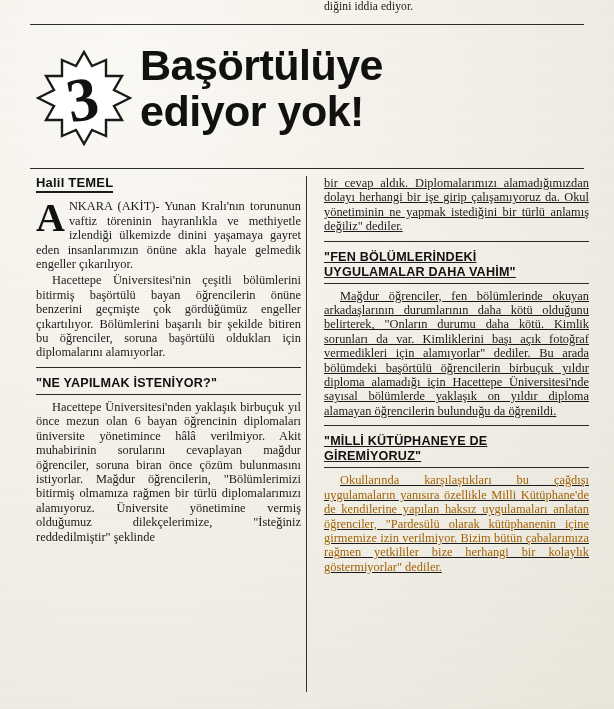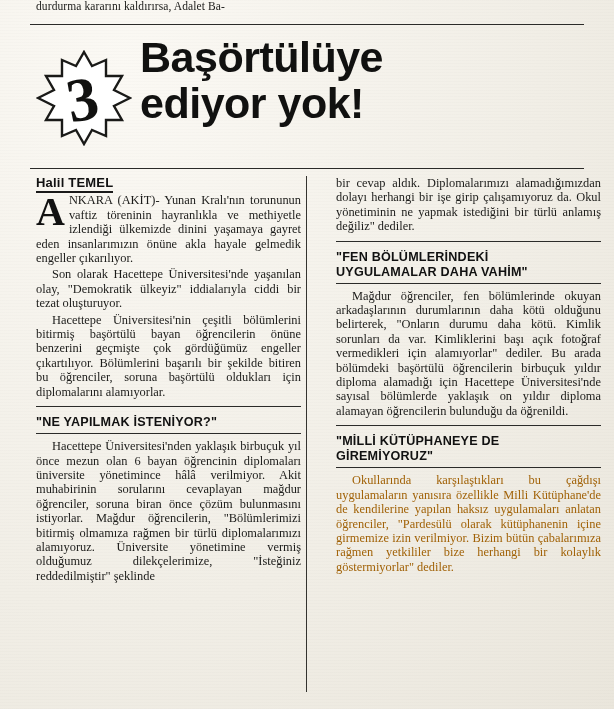--- a/index.html
+++ b/index.html
@@ -60,21 +60,21 @@
   }
   .three-badge {
     position: absolute;
     left: 6px; top: 16px;
     width: 96px; height: 96px;
   }
   .three-badge svg { display: block; }
 
   .headline {
     position: absolute;
-    left: 110px; top: 0; right: 0;
+    left: 110px; top: 8px; right: 0;
     font-family: "Liberation Sans", sans-serif;
     font-weight: bold;
     font-size: 43px;
     line-height: 46px;
     letter-spacing: -0.5px;
     color: #111110;
   }
 
   .hrule.below-headline { top: 168px; }
 
@@ -82,40 +82,41 @@
   .col {
     position: absolute;
     top: 176px;
     width: 265px;
     font-size: 12.4px;
     line-height: 14.4px;
     text-align: justify;
     color: #1b1b19;
   }
   .col.left { left: 36px; }
-  .col.right { left: 336px; }
+  .col.right { left: 324px; text-decoration: underline; }
 
   .vrule {
     position: absolute;
     top: 176px;
     left: 306px;
     width: 0;
     height: 516px;
     border-left: 1.2px solid #34332f;
   }
 
   .byline {
     font-family: "Liberation Sans", sans-serif;
     font-weight: bold;
     font-size: 13px;
     letter-spacing: 0.2px;
     color: #111;
     display: inline-block;
     border-bottom: 2px solid #1a1a1a;
     padding-bottom: 1px;
+    margin-bottom: 6px;
   }
 
   p.para {
     margin: 0 0 2px 0;
     text-indent: 16px;
     hyphens: auto;
   }
   p.para.first { text-indent: 0; }
 
   .dropcap-para {
@@ -156,21 +157,21 @@
   .faded { color: #a16207; }
 </style>
 </head>
 <body>
 
 <div class="paper"></div>
 
 <div class="content">
 
   <div class="top-strip">
-    <div class="tcol left">durdurma kararını kaldırırsa,  Adalet Ba-</div>
+    <div class="tcol right">diğini iddia ediyor.</div>
   </div>
   <div class="hrule top"></div>
 
   <div class="headline-area">
     <div class="three-badge">
       <svg width="96" height="96" viewBox="0 0 96 96" aria-hidden="true">
         <polygon points="48,2 56,16 70,10 70,26 86,26 78,40 94,48 78,56 86,70 70,70 70,86 56,80 48,94 40,80 26,86 26,70 10,70 18,56 2,48 18,40 10,26 26,26 26,10 40,16" fill="#ffffff" stroke="#1a1a18" stroke-width="2.4"></polygon>
         <text x="48" y="70" text-anchor="middle" font-family="Liberation Serif, serif" font-weight="bold" font-size="62" fill="#111110" transform="rotate(-10 48 58)">3</text>
       </svg>
     </div>
@@ -183,21 +184,20 @@
 
   <div class="vrule"></div>
 
   <div class="col left">
     <div class="byline">Halil TEMEL</div>
 
     <div class="dropcap-para">
       <span class="dropcap">A</span><span>NKARA (AKİT)- Yunan Kralı'nın torununun vaftiz töreninin hayranlıkla ve methiyetle izlendiği ülkemizde dinini yaşamaya gayret eden insanlarımızın önüne akla hayale gelmedik engeller çıkarılıyor.</span>
     </div>
 
-    <p class="para">Son olarak Hacettepe Üniversitesi'nde yaşanılan olay, "Demokratik ülkeyiz" iddialarıyla ciddi bir tezat oluşturuyor.</p>
     <p class="para">Hacettepe Üniversitesi'nin çeşitli bölümlerini bitirmiş başörtülü bayan öğrencilerin önüne benzerini geçmişte çok gördüğümüz engeller çıkartılıyor. Bölümlerini başarılı bir şekilde bitiren bu öğrenciler, soruna başörtülü oldukları için diplomalarını alamıyorlar.</p>
 
     <div class="subhead-top-rule"></div>
     <div class="subhead">"NE YAPILMAK İSTENİYOR?"</div>
     <div class="subhead-rule"></div>
 
     <p class="para">Hacettepe Üniversitesi'nden yaklaşık birbuçuk yıl önce mezun olan 6 bayan öğrencinin diplomaları üniversite yönetimince hâlâ verilmiyor. Akit muhabirinin sorularını cevaplayan mağdur öğrenciler, soruna biran önce çözüm bulunmasını istiyorlar. Mağdur öğrencilerin, "Bölümlerimizi bitirmiş olmamıza rağmen bir türlü diplomalarımızı alamıyoruz. Üniversite yönetimine vermiş olduğumuz dilekçelerimize, "İsteğiniz reddedilmiştir" şeklinde</p>
   </div>
 
   <div class="col right">

